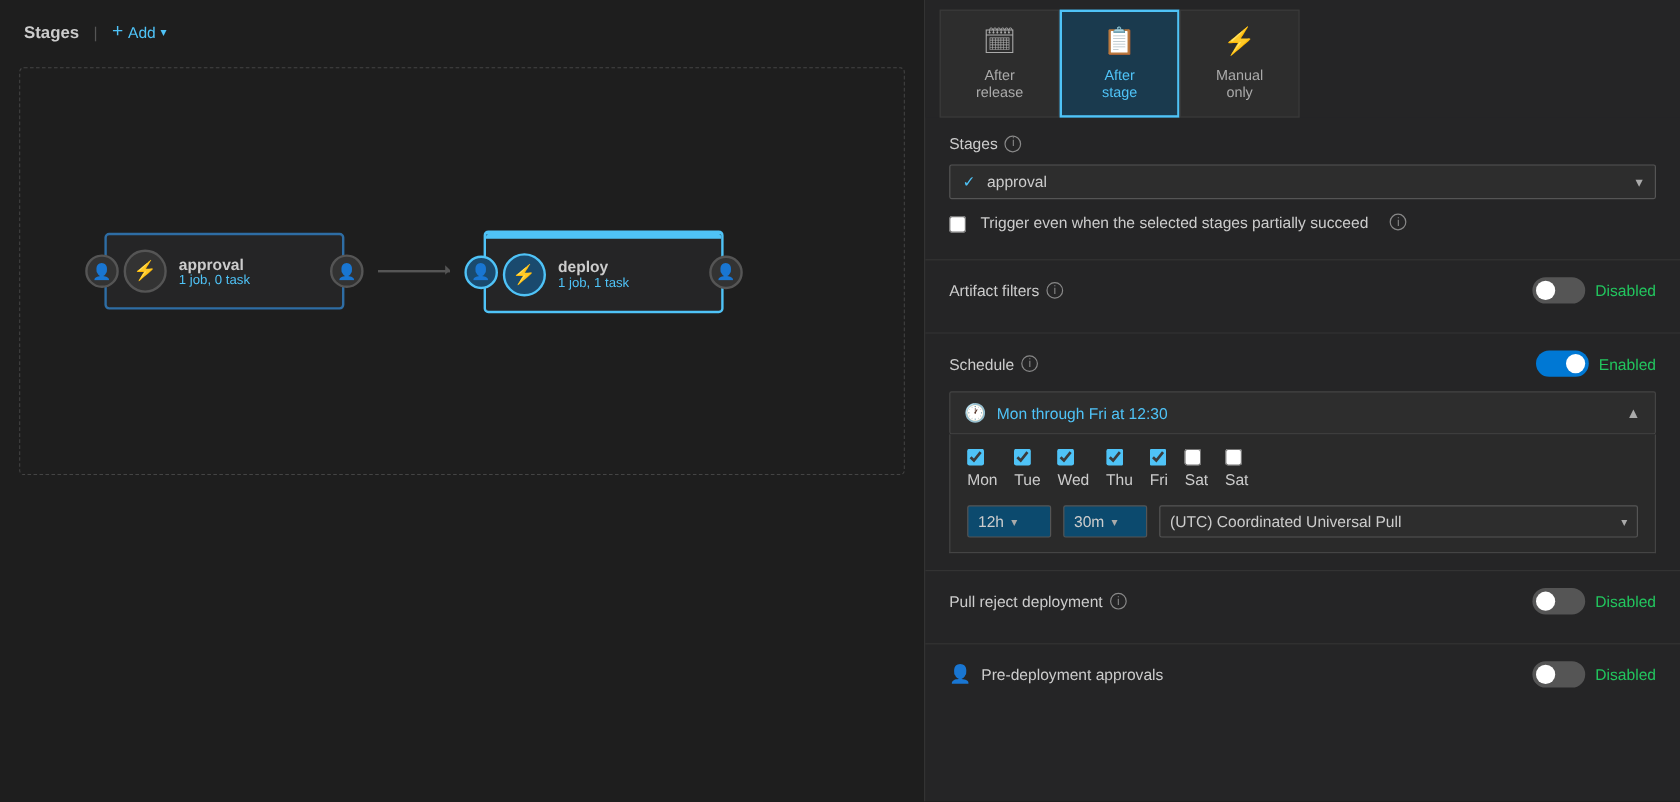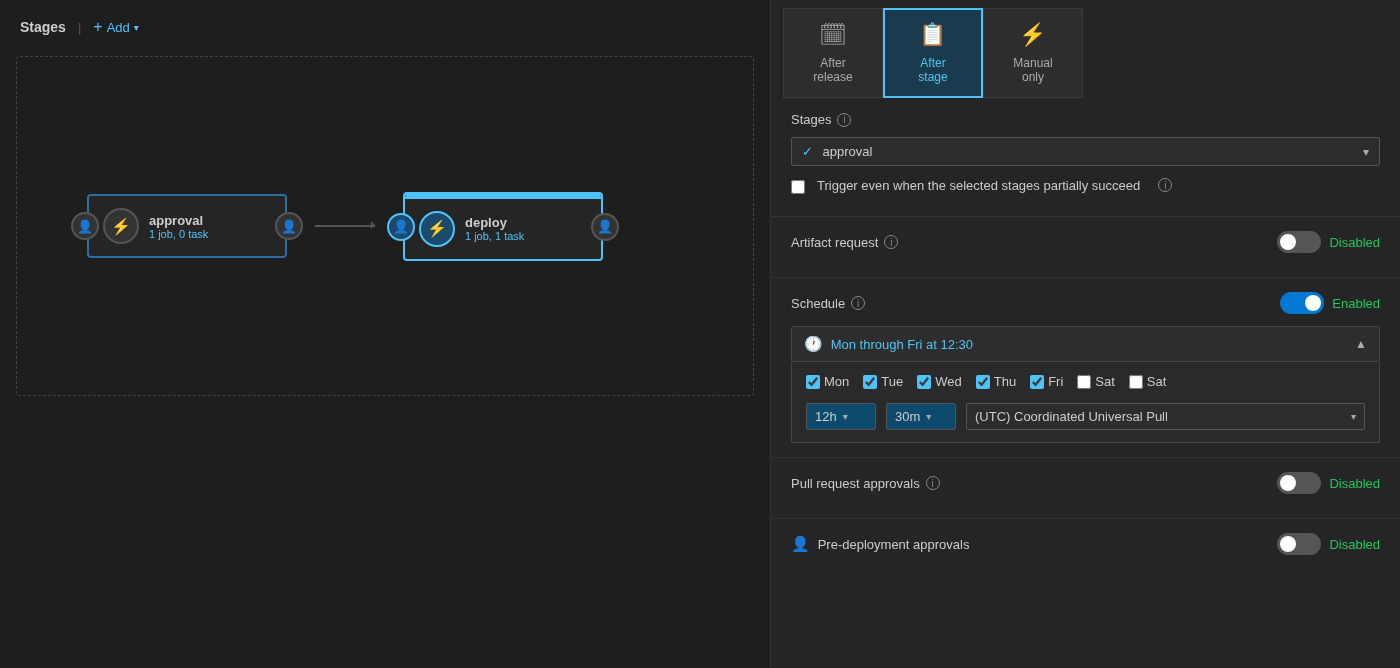--- a/index.html
+++ b/index.html
@@ -353,23 +353,24 @@
     .days-row {
       display: flex;
       align-items: center;
       gap: 14px;
       margin-bottom: 14px;
       flex-wrap: wrap;
     }
 
     .day-item {
       display: flex;
-      align-items: flex-end;
+      align-items: flex-start;
       gap: 4px;
       font-size: 13px;
+      flex-direction: column;
     }
     .day-item input[type=checkbox] {
       accent-color: #4fc3f7;
       width: 14px;
       height: 14px;
     }
     .day-label { color: #cccccc; }
 
     .time-row {
       display: flex;
@@ -521,21 +522,21 @@
     <div class="checkbox-row">
       <input type="checkbox" id="partial-succeed" style="">
       <label class="checkbox-label" for="partial-succeed">Trigger even when the selected stages partially succeed</label>
       <span class="info-icon" style="margin-left:6px; flex-shrink:0;">i</span>
     </div>
   </div>
 
   <div class="section section-divider">
     <div class="section-row">
       <span class="section-label">
-        <span>Artifact request</span>
+        <span>Artifact filters</span>
         <span class="info-icon">i</span>
       </span>
       <div class="toggle-wrap">
         <div class="toggle">
           <div class="toggle-knob"></div>
         </div>
         <span class="toggle-status">Disabled</span>
       </div>
     </div>
   </div>
@@ -607,21 +608,21 @@
           <span>(UTC) Coordinated Universal Pull</span>
           <span class="chevron">▾</span>
         </div>
       </div>
     </div>
   </div>
 
   <div class="section section-divider">
     <div class="section-row">
       <span class="section-label">
-        <span>Pull request approvals</span>
+        <span>Pull reject deployment</span>
         <span class="info-icon">i</span>
       </span>
       <div class="toggle-wrap">
         <div class="toggle">
           <div class="toggle-knob"></div>
         </div>
         <span class="toggle-status">Disabled</span>
       </div>
     </div>
   </div>

